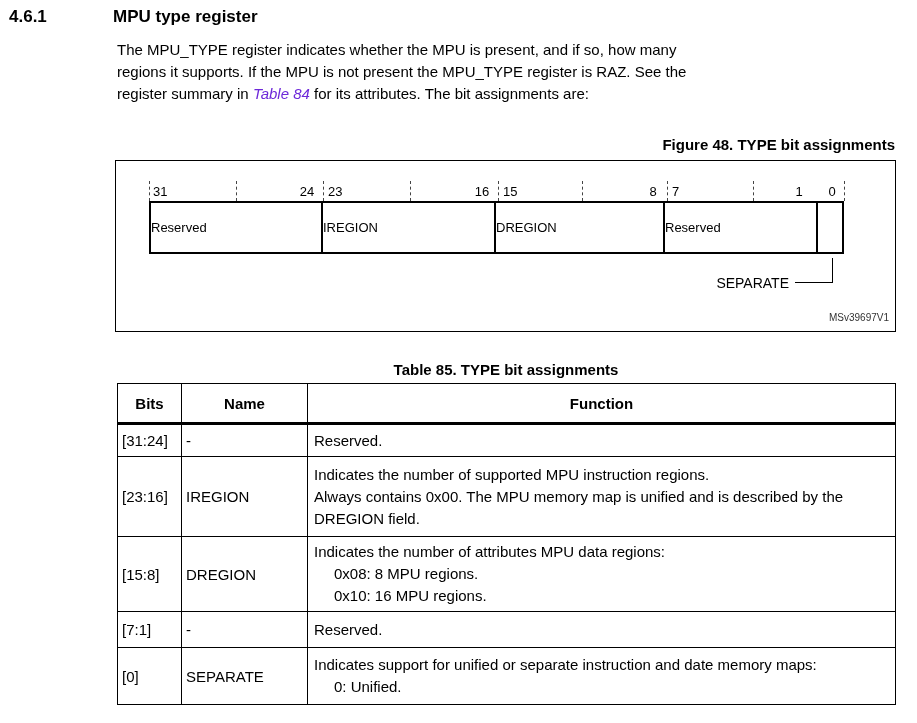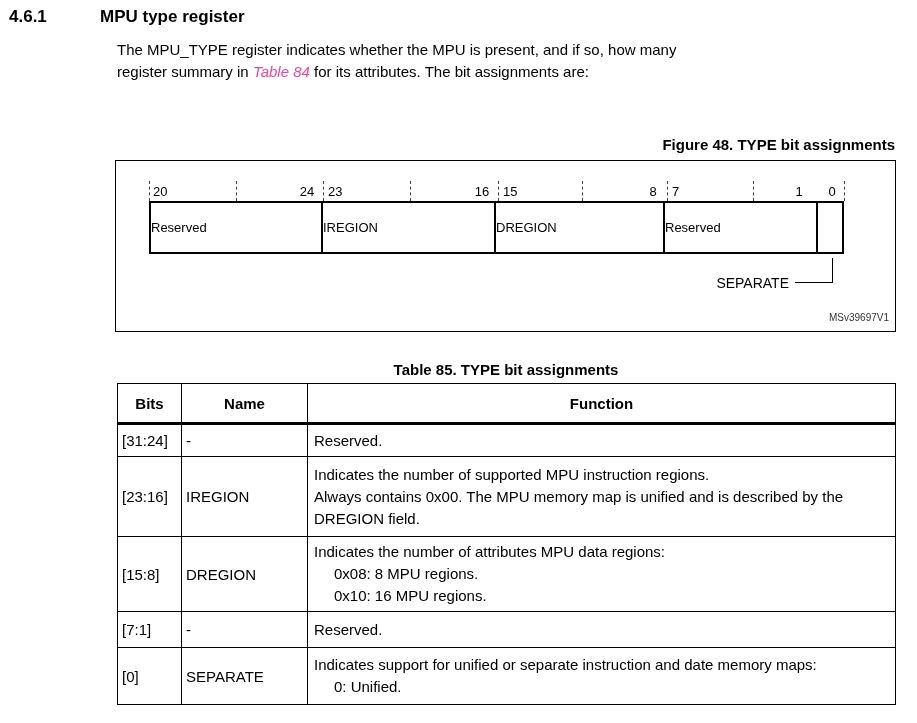--- a/index.html
+++ b/index.html
@@ -5,21 +5,21 @@
   * { margin: 0; padding: 0; box-sizing: border-box; }
   html, body { width: 917px; height: 723px; background: #ffffff; }
   body {
     position: relative;
     font-family: "Liberation Sans", "DejaVu Sans", sans-serif;
     color: #000;
     overflow: hidden;
   }
   
   .sec-num { position: absolute; left: 9px; top: 7px; font-size: 17px; font-weight: bold; }
-  .sec-title { position: absolute; left: 100px; top: 7px; font-size: 17px; font-weight: bold; }
+  .sec-title { position: absolute; left: 113px; top: 7px; font-size: 17px; font-weight: bold; }
   
   .intro { position: absolute; left: 117px; top: 39px; width: 760px; font-size: 15px; line-height: 22px; }
   .doc-link { font-style: italic; text-decoration: none; cursor: pointer; }
   
   .fig-caption { position: absolute; left: 117px; top: 136px; width: 778px; text-align: right; font-size: 15px; font-weight: bold; }
   .fig-box { position: absolute; left: 115px; top: 160px; width: 781px; height: 172px; border: 1px solid #000; }
   .tick { position: absolute; top: 20px; height: 20px; width: 0; border-left: 1px dashed #444; }
   .bitnum { position: absolute; top: 23px; font-size: 13px; }
   .bitnum.right { text-align: center; }
   .bitnum.center { text-align: center; }
@@ -48,38 +48,39 @@
   .fn-indent { padding-left: 20px; }
 </style>
 </head>
 <body>
 
 <div class="sec-num">4.6.1</div>
 <h1 class="sec-title" style="font-size:17px;">MPU type register</h1>
 
 <div class="intro">
   <div>The MPU_TYPE register indicates whether the MPU is present, and if so, how many</div>
-  <div><span>register summary in </span><a class="doc-link" style="color: #ec4899;">Table 84</a><span> for its attributes. The bit assignments are:</span></div>
+  <div>regions it supports. If the MPU is not present the MPU_TYPE register is RAZ. See the</div>
+  <div><span>register summary in </span><a class="doc-link" style="color: #6d28d9;">Table 84</a><span> for its attributes. The bit assignments are:</span></div>
 </div>
 
 <div class="fig-caption">Figure 48. TYPE bit assignments</div>
 
 <div class="fig-box">
 
   <div class="tick" style="left:33px"></div>
   <div class="tick" style="left:120px"></div>
   <div class="tick" style="left:207px"></div>
   <div class="tick" style="left:294px"></div>
   <div class="tick" style="left:382px"></div>
   <div class="tick" style="left:466px"></div>
   <div class="tick" style="left:551px"></div>
   <div class="tick" style="left:637px"></div>
   <div class="tick" style="left:728px"></div>
 
-  <div class="bitnum" style="left:37px">20</div>
+  <div class="bitnum" style="left:37px">31</div>
   <div class="bitnum right" style="left:180px;width:22px">24</div>
   <div class="bitnum" style="left:212px">23</div>
   <div class="bitnum right" style="left:355px;width:22px">16</div>
   <div class="bitnum" style="left:387px">15</div>
   <div class="bitnum right" style="left:527px;width:20px">8</div>
   <div class="bitnum" style="left:556px">7</div>
   <div class="bitnum right" style="left:673px;width:20px">1</div>
   <div class="bitnum center" style="left:704px;width:24px">0</div>
 
   <div class="reg-rect">

